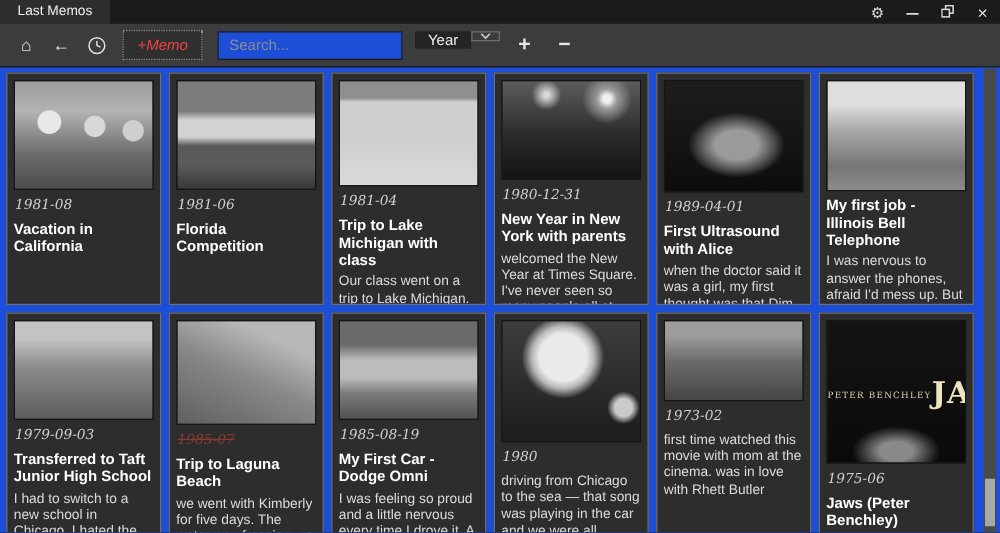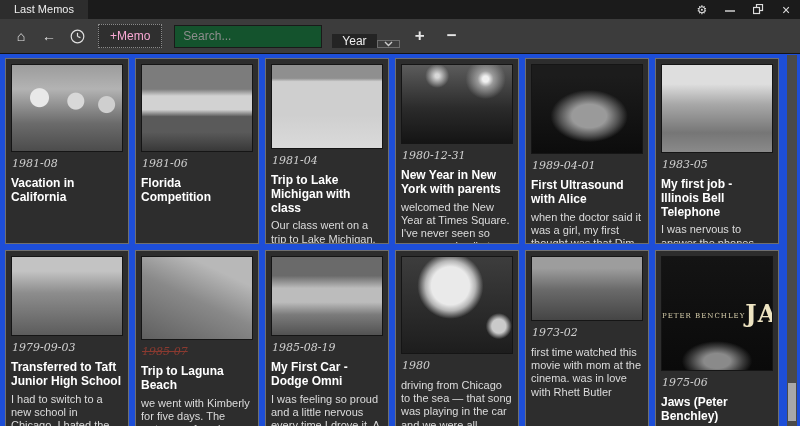--- a/index.html
+++ b/index.html
@@ -37,36 +37,37 @@
     padding: 0 8px;
     border-bottom: 1px solid #141414;
   }
   .tb-icon {
     width: 26px; height: 26px; display: flex; align-items: center; justify-content: center;
     color: #e0e0e0; font-size: 14px; margin-right: 2px;
   }
   .tb-icon svg { display: block; }
   .memo-btn {
     margin-left: 6px;
-    background: #2f2f2f; color: #f9a8d4;
+    background: #2f2f2f; color: #ef4444;
     border: 1px dotted #8a8a8a;
     font-size: 12px; padding: 4px 11px;
     font-family: "Liberation Sans", sans-serif;
+    font-style: italic;
   }
   .search {
     margin-left: 12px;
     width: 148px; height: 23px;
-    background: #14532d; color: #ddd;
+    background: #1d4ed8; color: #ddd;
     border: 1px solid #1a1a1a;
     padding: 0 8px; font-size: 12px;
     font-family: "Liberation Sans", sans-serif;
     outline: none;
   }
   .search::placeholder { color: #8d8d8d; }
-  .combo { margin-left: 10px; display: flex; align-items: flex-end; height: 23px; }
+  .combo { margin-left: 10px; display: flex; align-items: flex-start; height: 23px; }
   .combo-value {
     background: #242424; color: #f0f0f0;
     font-size: 12px; padding: 0 10px;
     display: flex; align-items: center;
   }
   .combo-btn {
     width: 23px; background: #3c3c3c;
     border: 1px solid #6e6e6e;
     display: flex; align-items: center; justify-content: center;
     color: #ccc;
@@ -251,21 +252,20 @@
 
     <div class="card">
       <div class="photo p5"></div>
       <div class="date">1989-04-01</div>
       <div class="title">First Ultrasound with Alice</div>
       <div class="desc">when the doctor said it was a girl, my first thought was that Dim might be disappointed</div>
     </div>
 
     <div class="card">
       <div class="photo p6"></div>
-      <div class="date">1983-05</div>
       <div class="title">My first job - Illinois Bell Telephone</div>
       <div class="desc">I was nervous to answer the phones, afraid I'd mess up. But cheering for the Chicago Cubs helped</div>
     </div>
 
     <div class="card">
       <div class="photo p7"></div>
       <div class="date">1979-09-03</div>
       <div class="title">Transferred to Taft Junior High School</div>
       <div class="desc">I had to switch to a new school in Chicago. I hated the first day — I didn't know anyone, and it felt like everyone was already part</div>
     </div>

